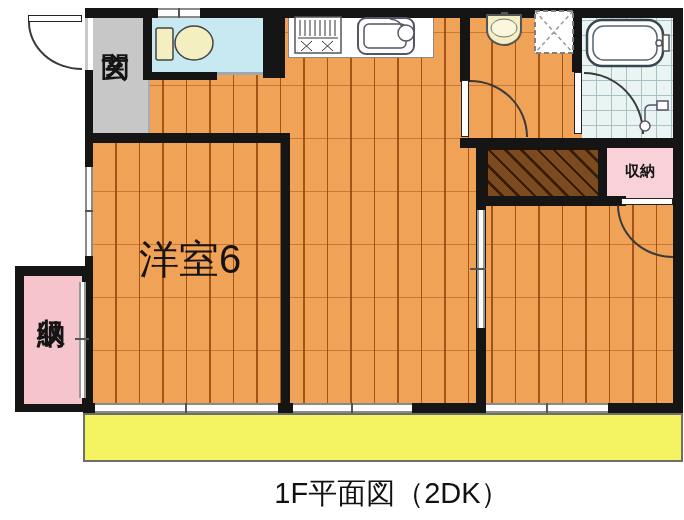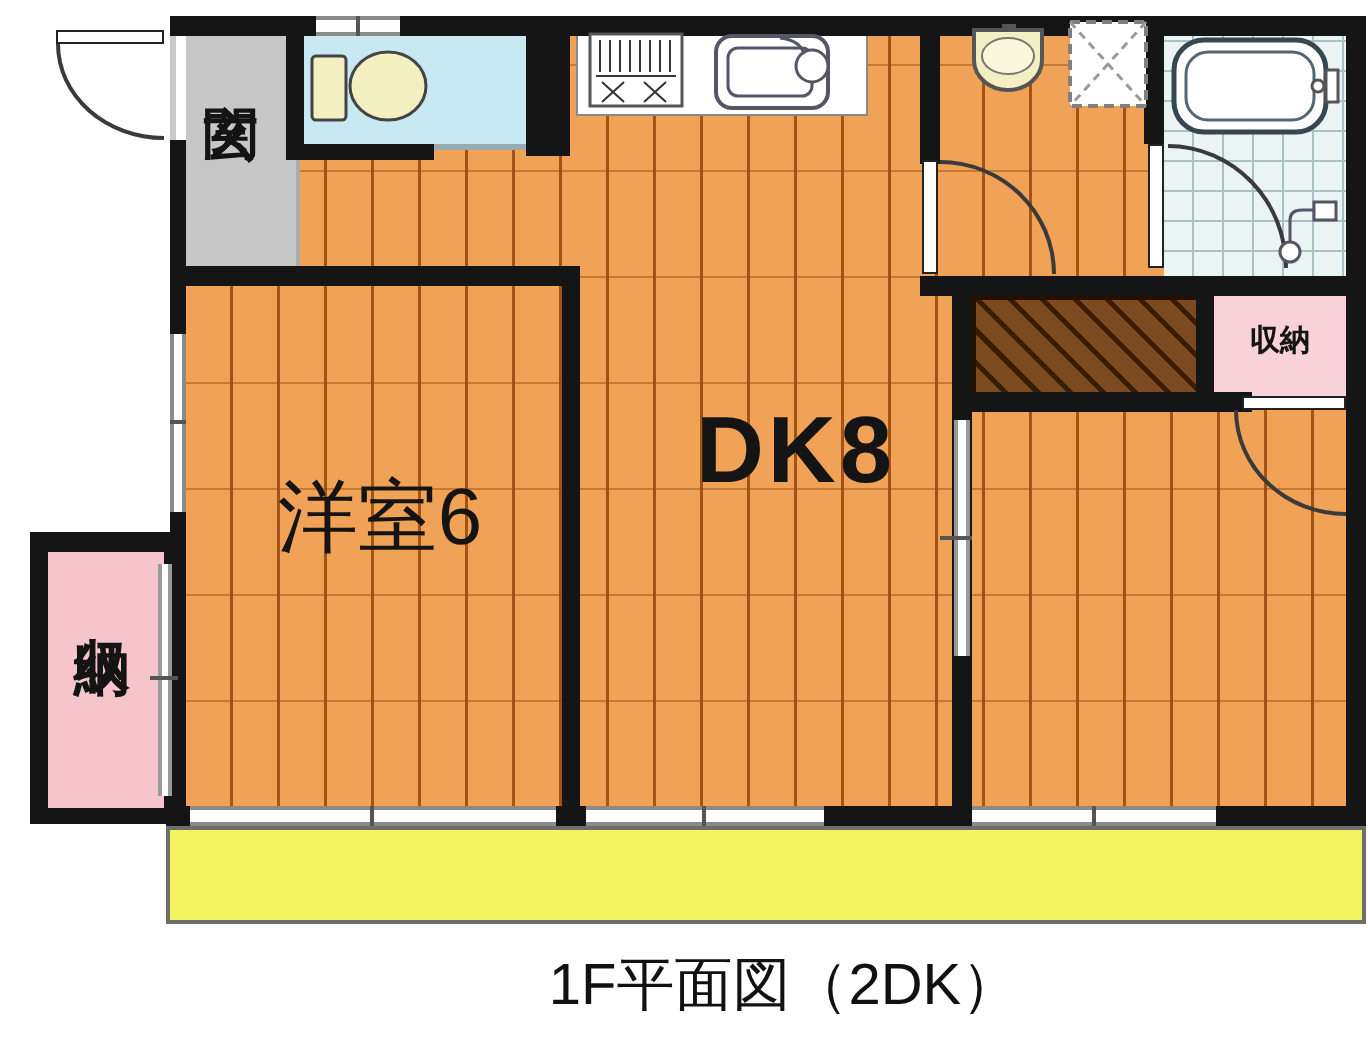--- a/index.html
+++ b/index.html
@@ -135,19 +135,18 @@
     <rect x="78" y="17" width="6" height="16" fill="#fff" stroke="#555" stroke-width="1.5"></rect>
     <circle cx="74" cy="25" r="3" fill="#fff" stroke="#555" stroke-width="1.5"></circle>
   </svg>
   <svg class="abs" style="left:636px;top:98px;" width="36" height="36" viewBox="0 0 36 36">
     <circle cx="9" cy="28" r="5" fill="#fff" stroke="#556" stroke-width="1.5"></circle>
     <path d="M9,23 L9,12 Q9,7 15,7 L22,7" fill="none" stroke="#556" stroke-width="1.5"></path>
     <rect x="21" y="3" width="11" height="9" fill="#fff" stroke="#556" stroke-width="1.5"></rect>
   </svg>
 
   <div class="lbl vtext" style="left:101px;top:30px;font-size:27px;font-weight:600;letter-spacing:3px;">玄関</div>
-  <div class="lbl ctr" style="left:318px;top:200px;width:160px;font-size:47px;font-weight:700;letter-spacing:2px;">DK8</div>
   <div class="lbl ctr" style="left:105px;top:238px;width:170px;font-size:40px;font-weight:400;">洋室6</div>
   <div class="lbl vtext" style="left:36px;top:296px;font-size:28px;font-weight:600;letter-spacing:2px;">収納</div>
   <div class="lbl ctr" style="left:607px;top:163px;width:66px;font-size:15px;font-weight:700;">収納</div>
   <div class="lbl ctr" style="left:90px;top:478px;width:604px;font-size:29px;font-weight:500;color:#111;">1F平面図（2DK）</div>
 
 </div>
 
 </body></html>

